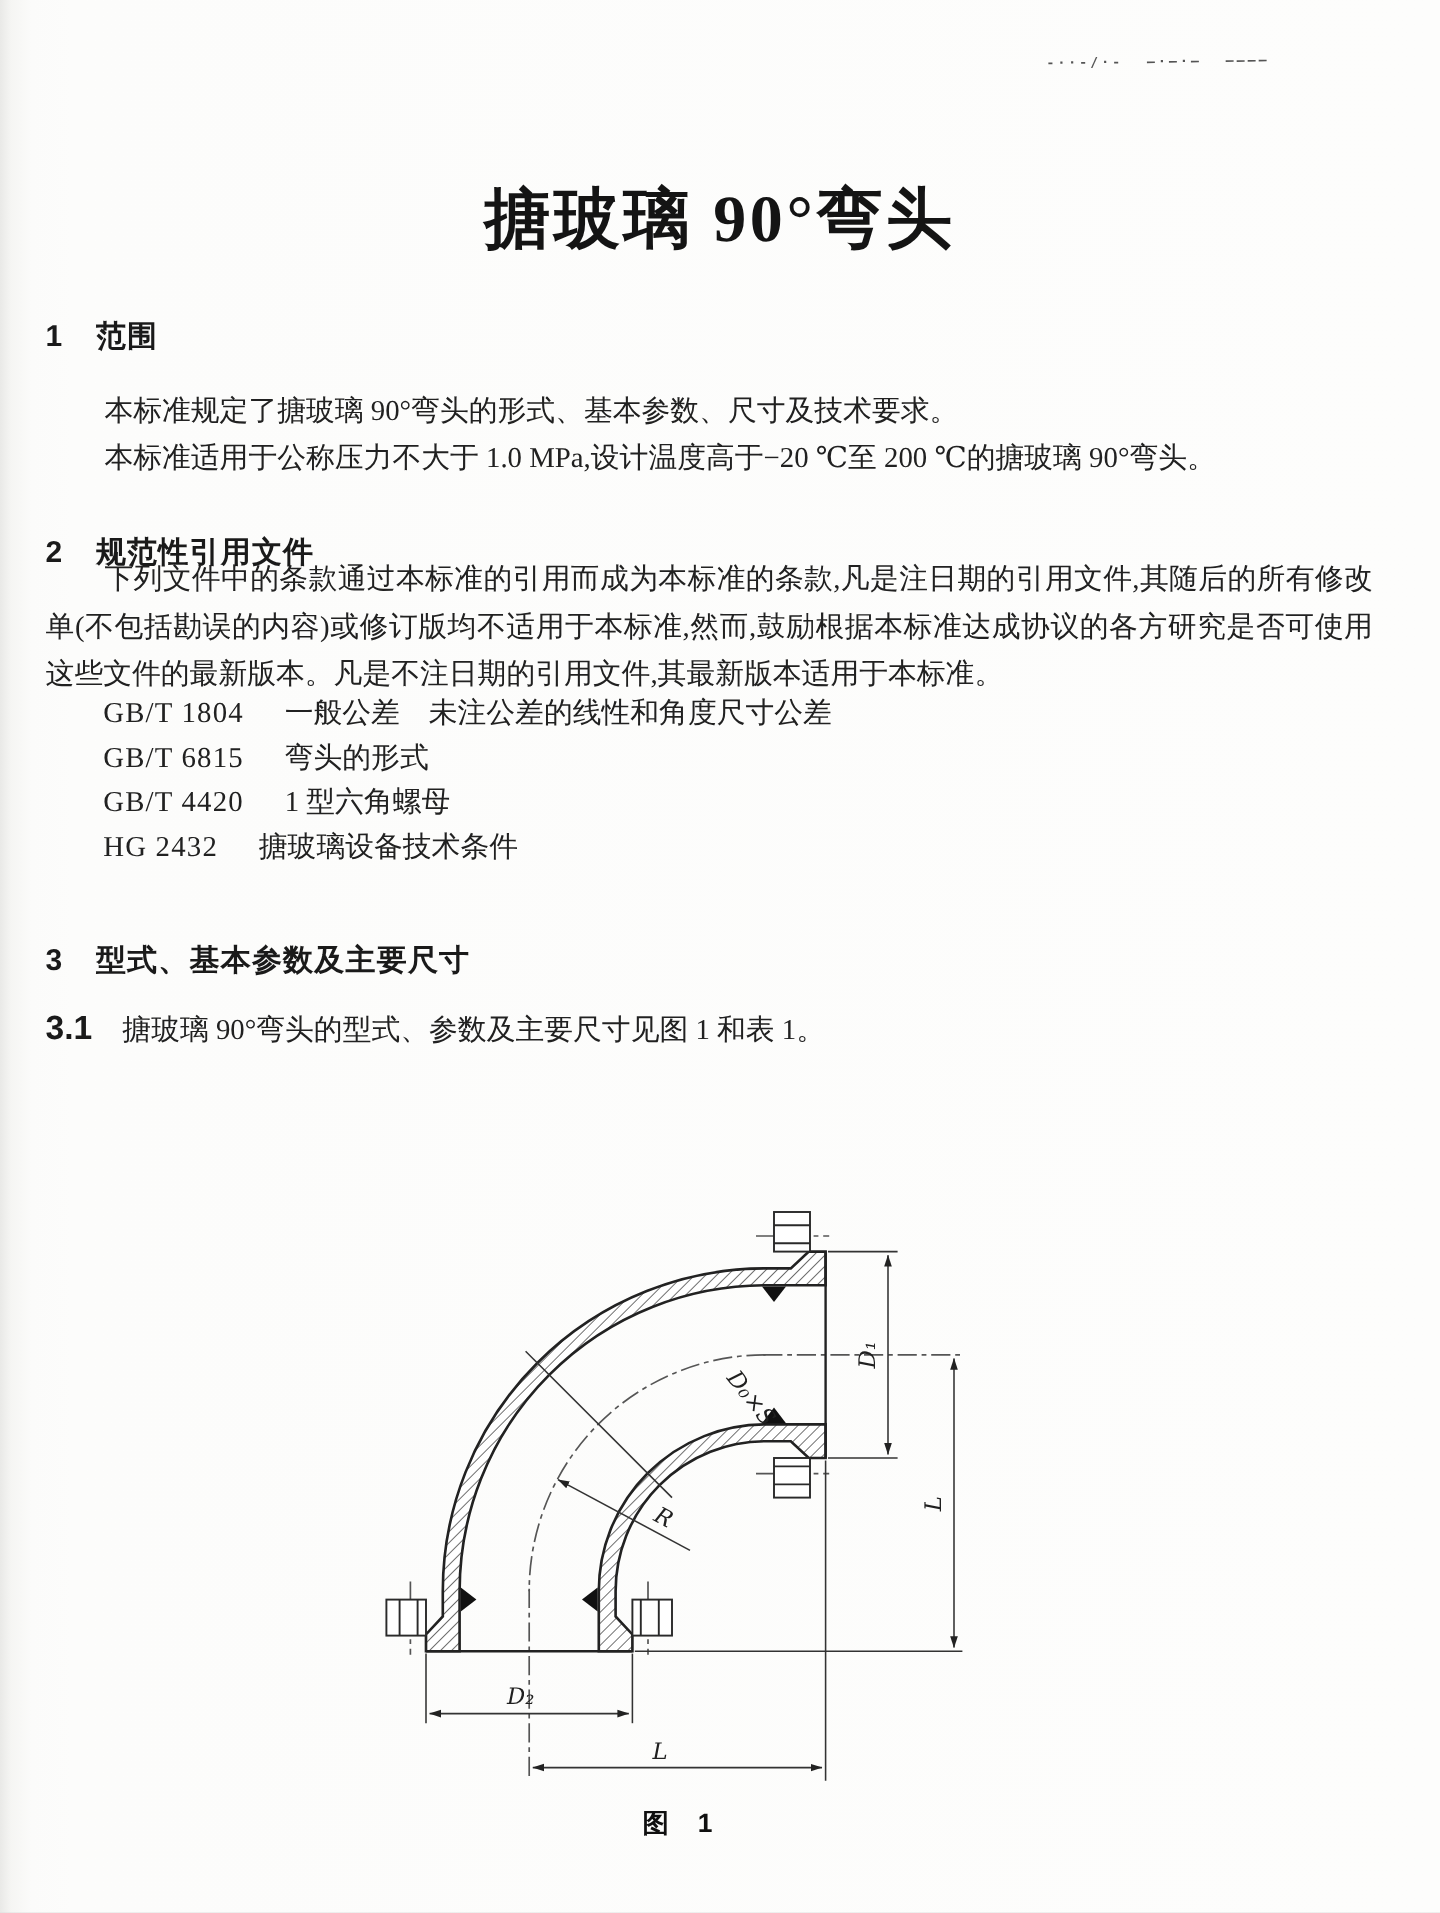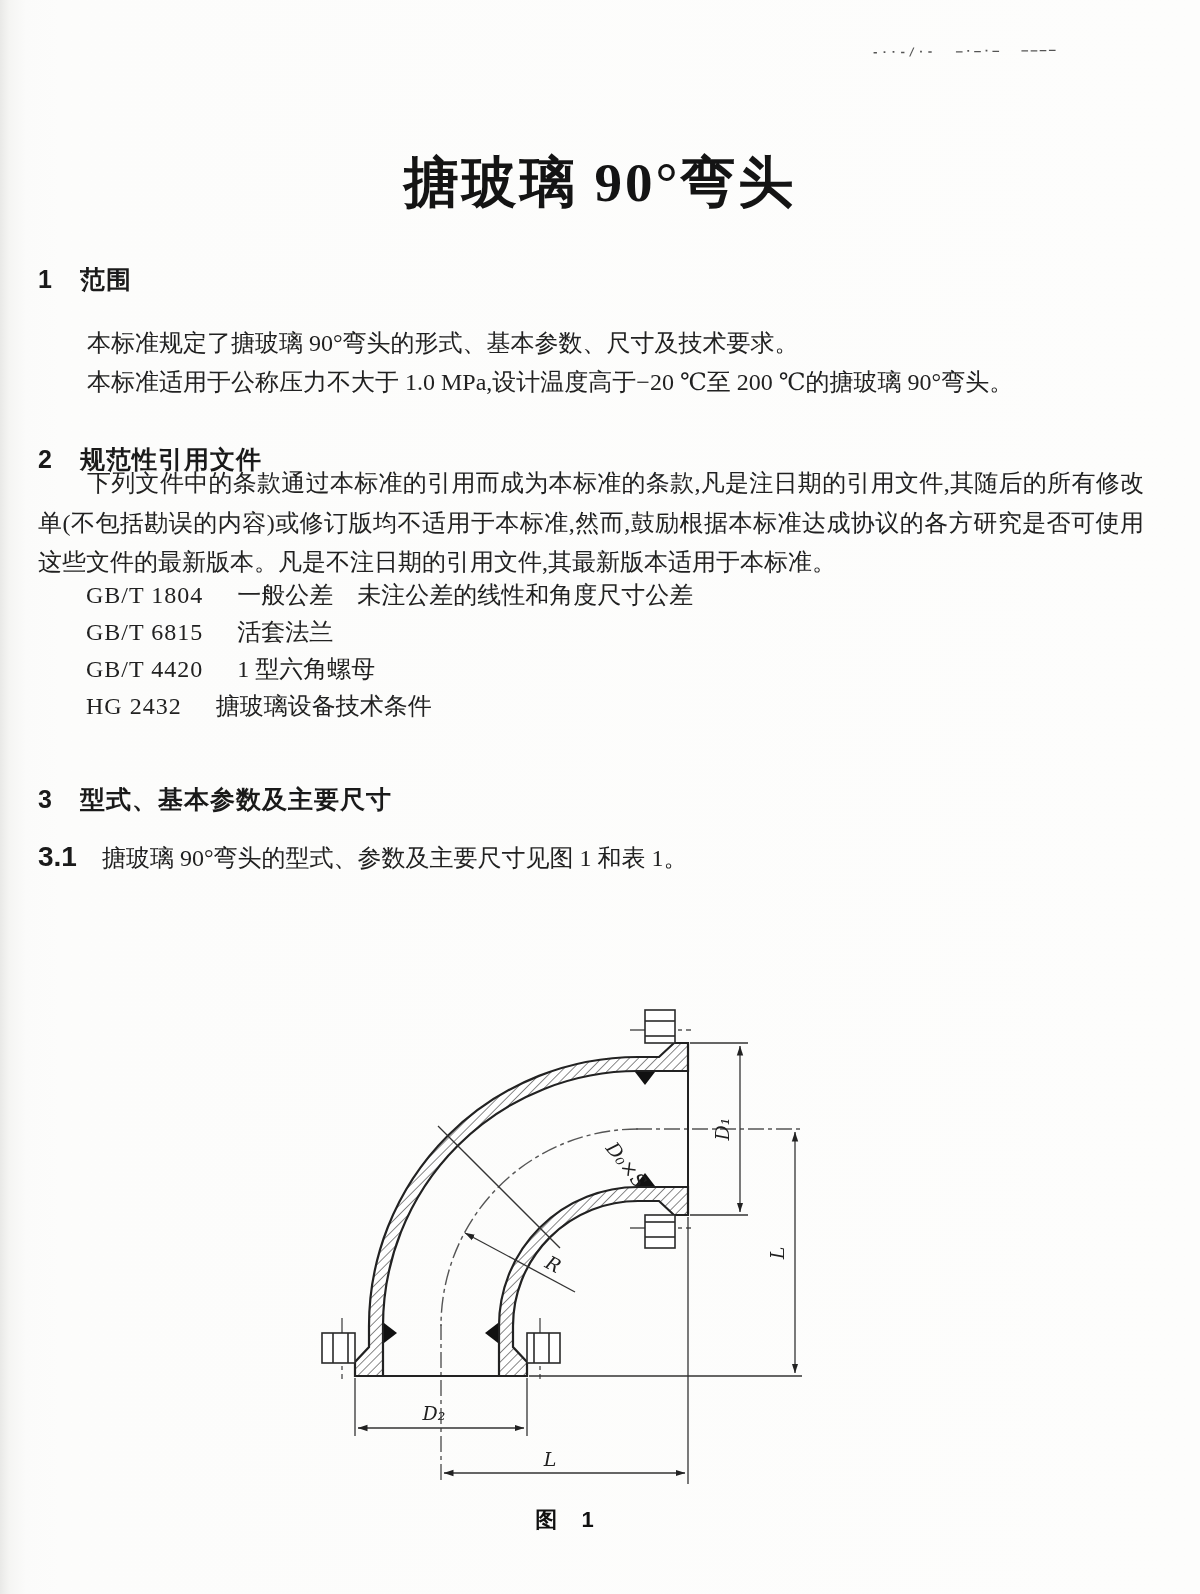--- a/index.html
+++ b/index.html
@@ -75,21 +75,21 @@
     <span class="num">2</span><span>规范性引用文件</span>
   </div>
 
   <div class="p2 body-text">下列文件中的条款通过本标准的引用而成为本标准的条款,凡是注日期的引用文件,其随后的所有修改单(不包括勘误的内容)或修订版均不适用于本标准,然而,鼓励根据本标准达成协议的各方研究是否可使用这些文件的最新版本。凡是不注日期的引用文件,其最新版本适用于本标准。</div>
 
   <div class="refs body-text">
     <div class="ref">
       <span class="code">GB/T 1804</span><span class="rtitle">一般公差　未注公差的线性和角度尺寸公差</span>
     </div>
     <div class="ref">
-      <span class="code">GB/T 6815</span><span class="rtitle">活套法兰</span>
+      <span class="code">GB/T 6815</span><span class="rtitle">弯头的形式</span>
     </div>
     <div class="ref">
       <span class="code">GB/T 4420</span><span class="rtitle">1 型六角螺母</span>
     </div>
     <div class="ref">
       <span class="code">HG 2432</span><span class="rtitle">搪玻璃设备技术条件</span>
     </div>
   </div>
 
   <div class="sec-h h3">

